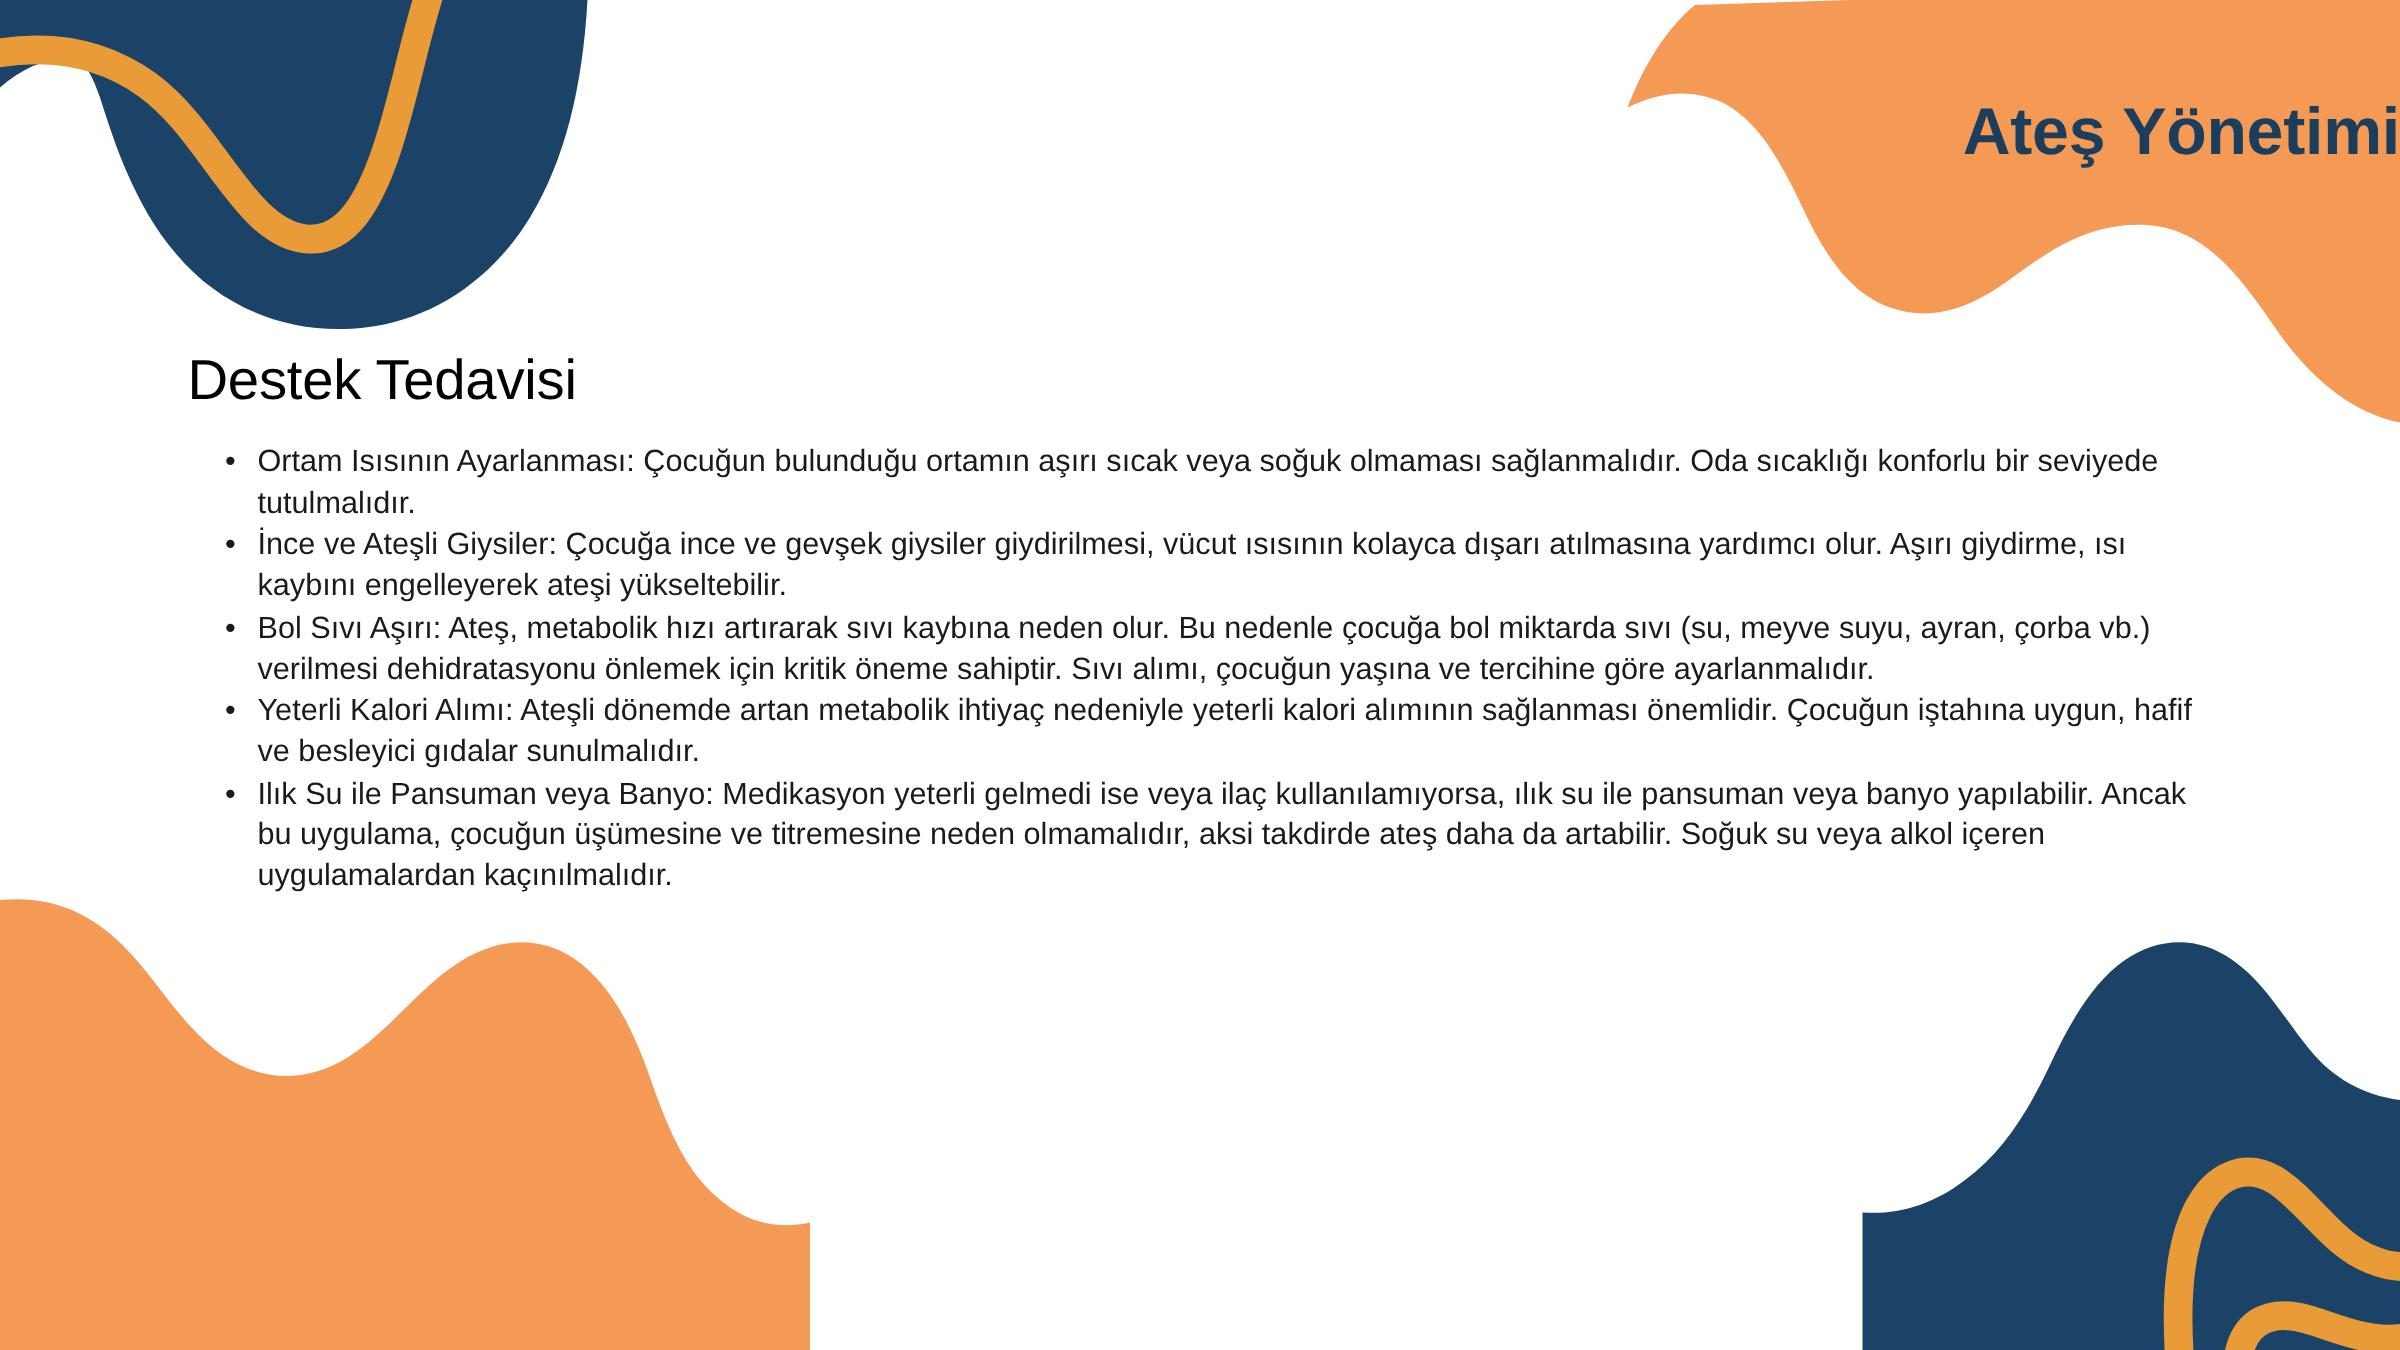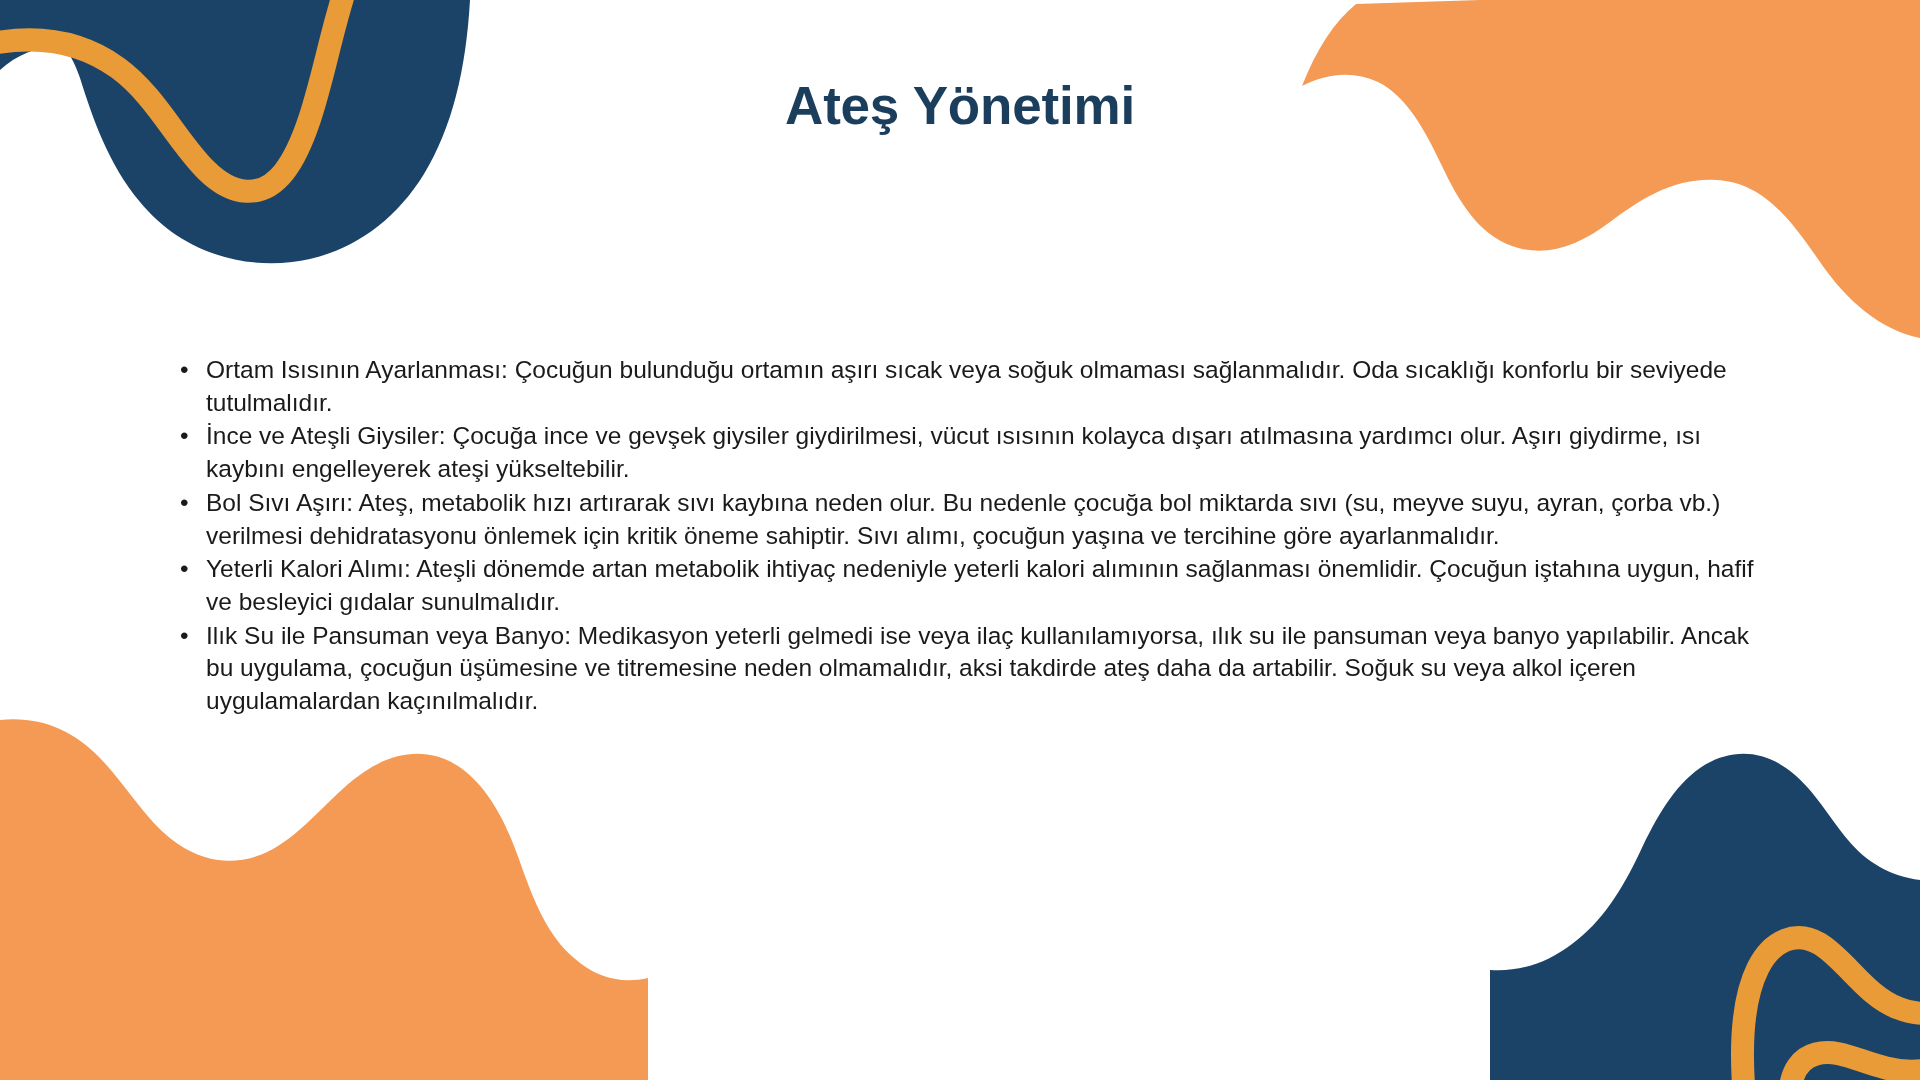--- a/index.html
+++ b/index.html
@@ -36,21 +36,21 @@
     position: relative;
     z-index: 2;
     width: 1920px;
     height: 1080px;
   }
   .slide-title {
     position: absolute;
     top: 76px;
     left: 0;
     width: 1920px;
-    text-align: center;
+    text-align: right;
     font-size: 53px;
     font-weight: bold;
     color: #1b3e5c;
     letter-spacing: -0.2px;
     line-height: 1.15;
   }
   .section-heading {
     position: absolute;
     top: 279px;
     left: 150px;
@@ -139,20 +139,21 @@
     <path fill="none" stroke="#e89b36" stroke-width="23" stroke-linecap="round" d="M1744,1092 C1740,1040 1744,996 1758,968 C1772,940 1796,930 1820,944
              C1846,960 1866,996 1898,1008 C1910,1013 1920,1014 1930,1013"></path>
     <path fill="none" stroke="#e89b36" stroke-width="23" stroke-linecap="round" d="M1790,1090 C1792,1072 1800,1058 1816,1054 C1838,1048 1860,1062 1886,1068
              C1902,1072 1914,1072 1926,1070"></path>
   </svg>
 
   <div class="content">
 
     <div class="slide-title">Ateş Yönetimi</div>
 
+    <div class="section-heading">Destek Tedavisi</div>
 
     <ul class="bullet-list">
 
       <li class="bullet-item">
         <span class="marker">•</span><span class="lead">Ortam Isısının Ayarlanması:</span><span class="rest"> Çocuğun bulunduğu ortamın aşırı sıcak veya soğuk olmaması sağlanmalıdır. Oda sıcaklığı konforlu bir seviyede tutulmalıdır.</span>
       </li>
 
       <li class="bullet-item">
         <span class="marker">•</span><span class="lead">İnce ve Ateşli Giysiler:</span><span class="rest"> Çocuğa ince ve gevşek giysiler giydirilmesi, vücut ısısının kolayca dışarı atılmasına yardımcı olur. Aşırı giydirme, ısı kaybını engelleyerek ateşi yükseltebilir.</span>
       </li>

